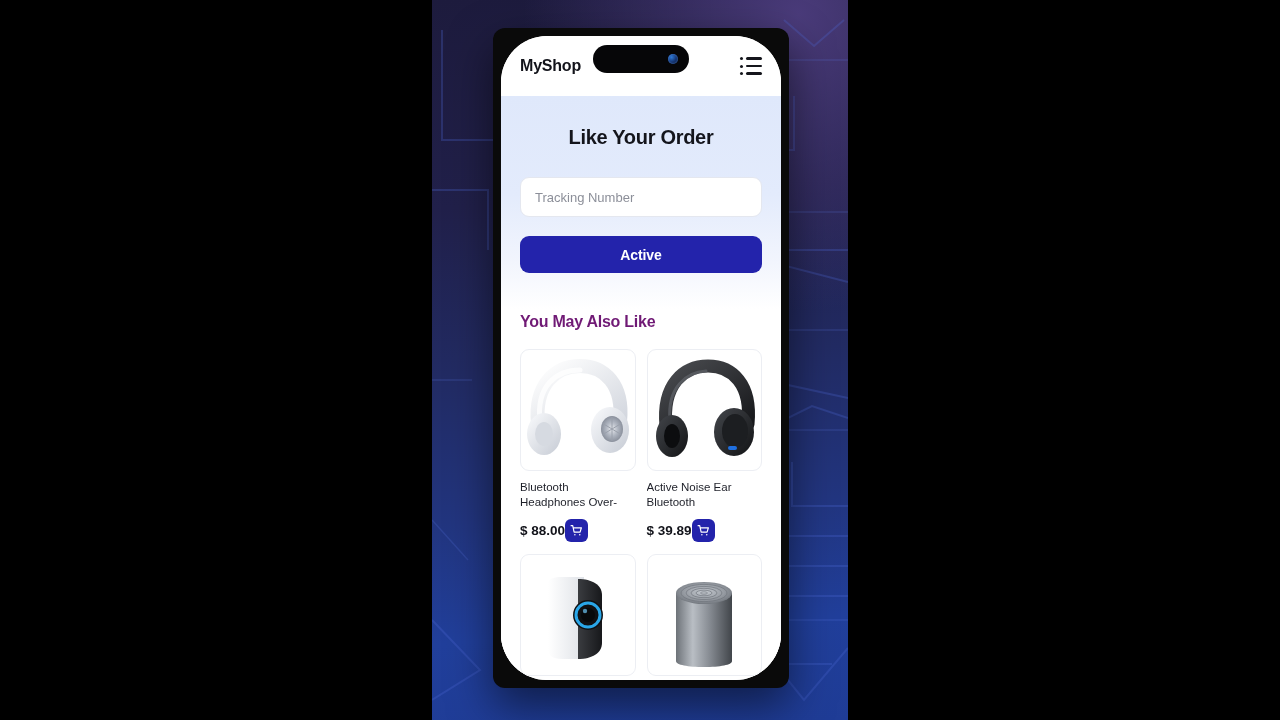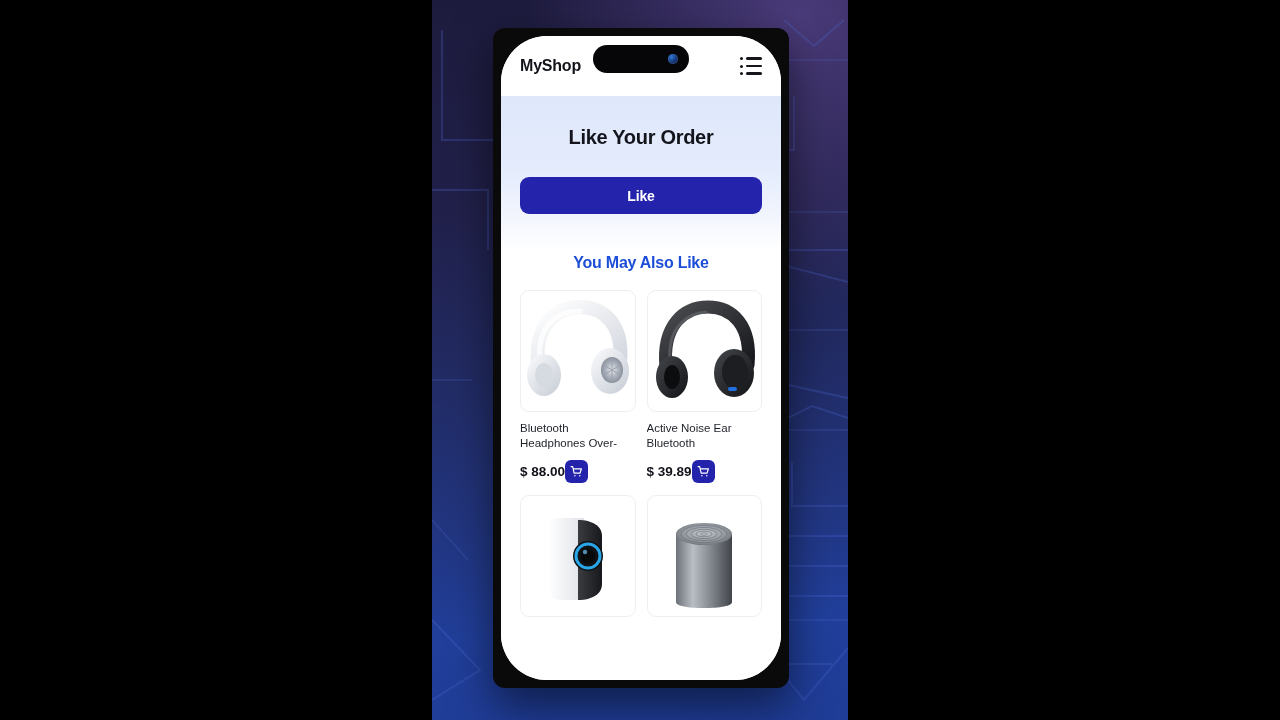--- a/index.html
+++ b/index.html
@@ -163,24 +163,24 @@
     font-family: "Liberation Sans", sans-serif;
     font-size: 14px;
     font-weight: bold;
     letter-spacing: -.1px;
     cursor: pointer;
   }
 
   
   .recs { padding: 4px 19px 0; background: #ffffff; }
   .recs-title {
-    text-align: center;
+    text-align: left;
     font-size: 16px;
     font-weight: bold;
-    color: #1d4ed8;
+    color: #701a75;
     letter-spacing: -.25px;
     margin-bottom: 18px;
   }
   .grid {
     display: grid;
     grid-template-columns: 1fr 1fr;
     column-gap: 11px;
     row-gap: 12px;
   }
   .thumb {
@@ -277,21 +277,22 @@
               <span class="menu-dot"></span>
               <span class="menu-bar"></span>
             </div>
           </div>
         </div>
 
         <div class="app-body">
 
           <div class="hero">
             <div class="hero-title">Like Your Order</div>
-            <button class="track-btn">Like</button>
+            <input class="tracking-input" type="text" placeholder="Tracking Number" style="">
+            <button class="track-btn">Active</button>
           </div>
 
           <div class="recs">
             <div class="recs-title">You May Also Like</div>
 
             <div class="grid">
 
               <div>
                 <div class="thumb">
                   <svg width="112" height="104" viewBox="0 0 112 104">

